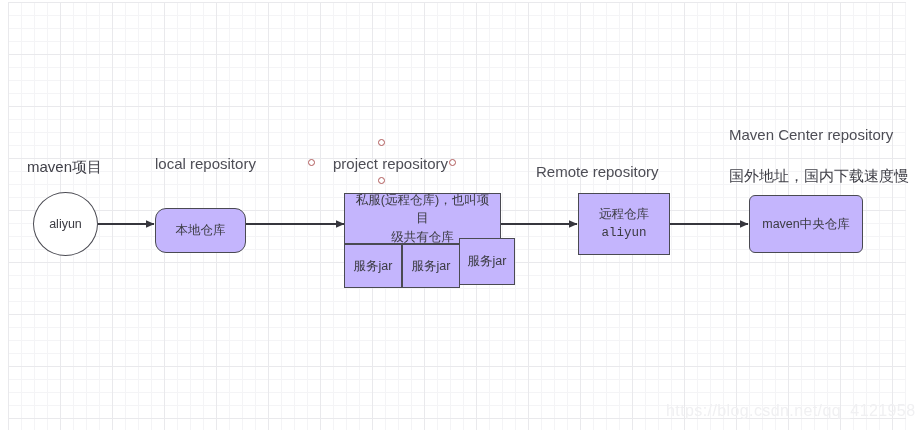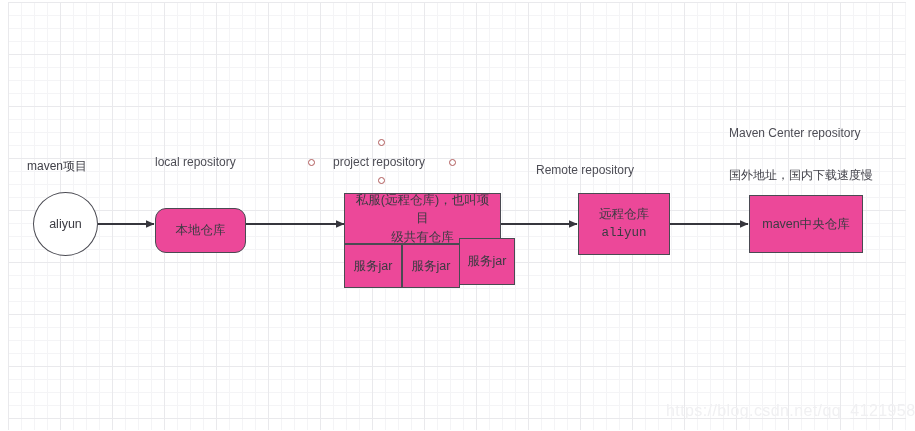--- a/index.html
+++ b/index.html
@@ -44,21 +44,21 @@
     top: 0;
     width: 915px;
     height: 431px;
   }
 
   
   .node-box {
     position: absolute;
     box-sizing: border-box;
     border: 1.6px solid #4a4a52;
-    background: #ec4899;
+    background: #c4b5fd;
     display: flex;
     align-items: center;
     justify-content: center;
     text-align: center;
     color: #3b3b42;
     font-size: 12.5px;
     line-height: 1.45;
     white-space: pre-line;
   }
   .node-circle {
@@ -70,21 +70,21 @@
     display: flex;
     align-items: center;
     justify-content: center;
     color: #3b3b42;
     font-size: 12.5px;
   }
 
   .caption {
     position: absolute;
     color: #4d4d55;
-    font-size: 12px;
+    font-size: 15px;
     white-space: nowrap;
   }
   .caption.cn {
     color: #3f3f47;
   }
 
   
   .handle {
     position: absolute;
     width: 7px;
@@ -162,19 +162,19 @@
 
     <div class="node-box" style="left:344px; top:244px; width:58px; height:44px;">服务jar</div>
 
     <div class="node-box" style="left:402px; top:244px; width:58px; height:44px;">服务jar</div>
 
     <div class="node-box" style="left:459px; top:238px; width:56px; height:47px;">服务jar</div>
 
     <div class="node-box" style="left:578px; top:193px; width:92px; height:62px;font-family:Liberation Mono, monospace;">远程仓库
 aliyun</div>
 
-    <div class="node-box" style="left:749px; top:195px; width:114px; height:58px;">maven中央仓库</div>
+    <div class="node-box" style="left:749px; top:195px; width:114px; height:58px;border-radius:6px;">maven中央仓库</div>
 
   </div>
 
   <div id="watermark">https://blog.csdn.net/qq_41219586</div>
 
 </div>
 
 </body></html>

